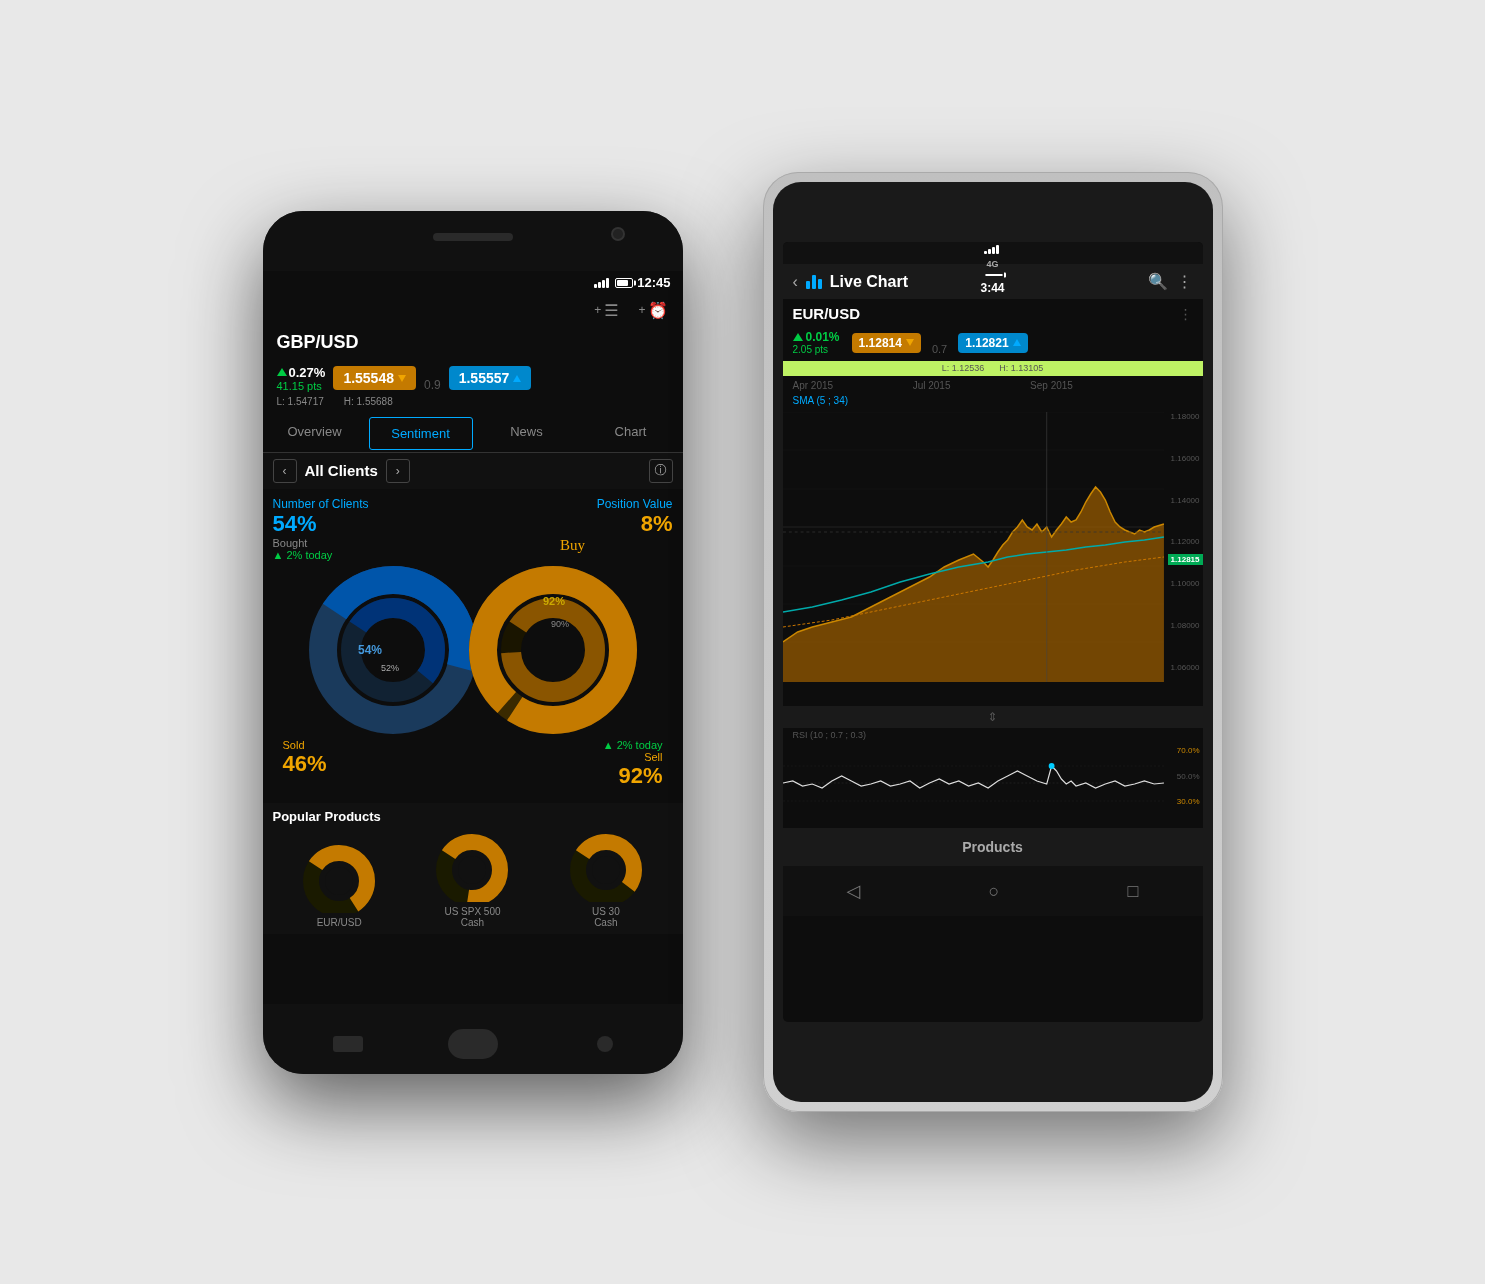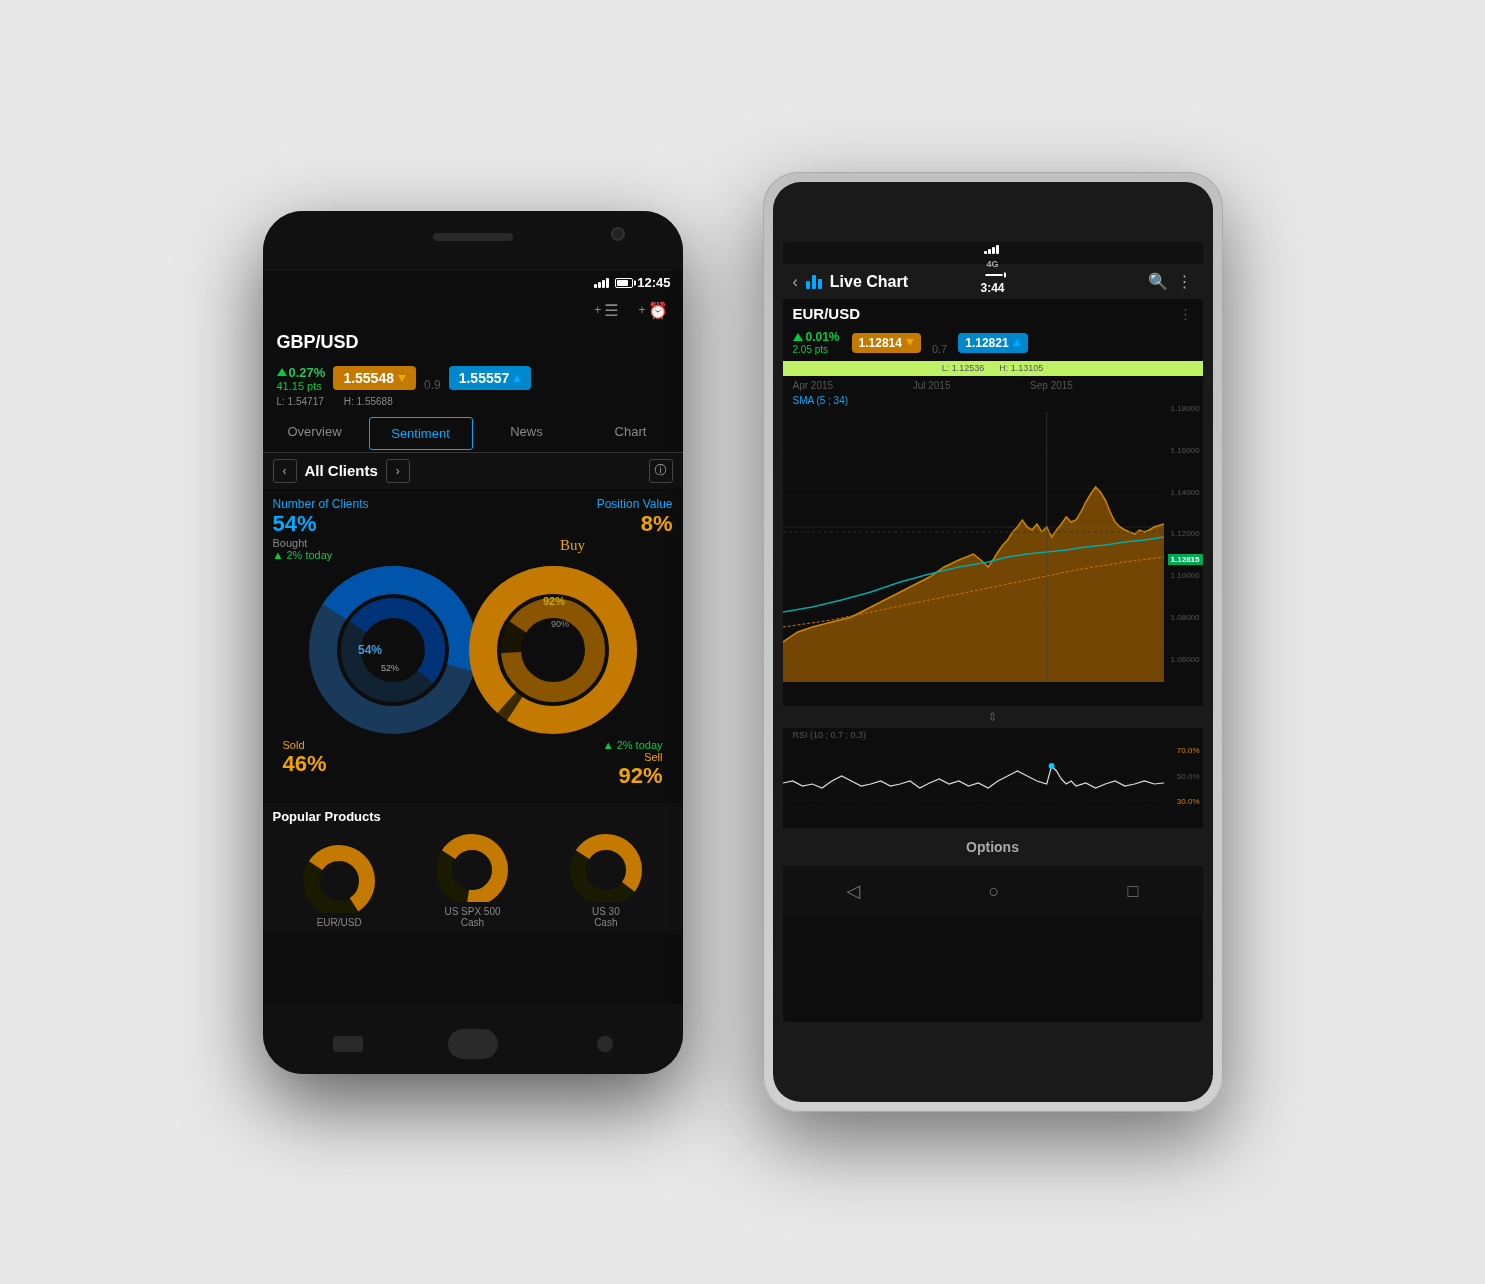--- a/index.html
+++ b/index.html
@@ -194,21 +194,21 @@
     .price-row {
       display: flex;
       align-items: center;
       gap: 8px;
     }
     .price-change {
       display: flex;
       flex-direction: column;
     }
     .price-change-pct {
-      color: #22c55e;
+      color: #ffffff;
       font-size: 13px;
       font-weight: bold;
       display: flex;
       align-items: center;
       gap: 2px;
     }
     .price-change-pts {
       color: #00cc44;
       font-size: 11px;
     }
@@ -897,21 +897,21 @@
             <path d="M0,200 L30,195 L60,188 L90,180 L120,170 L150,162 L180,155 L210,150 L230,145 L250,142 L270,140 L290,138 L310,135 L330,133 L350,130 L370,128 L390,125" fill="none" stroke="#00aaaa" stroke-width="1.5"></path>
 
             <path d="M0,215 L50,208 L100,198 L150,188 L200,178 L250,168 L300,158 L350,150 L390,145" fill="none" stroke="#cc7700" stroke-width="1" stroke-dasharray="3,2"></path>
 
             <line x1="0" y1="120" x2="390" y2="120" stroke="#333" stroke-width="0.8" stroke-dasharray="3,3"></line>
 
             <line x1="270" y1="0" x2="270" y2="270" stroke="#444" stroke-width="0.6"></line>
 
           </svg>
 
-          <div style="position:absolute;right:3px;top:28px;display:flex;flex-direction:column;justify-content:space-between;height:260px;">
+          <div style="position:absolute;right:3px;top:36px;display:flex;flex-direction:column;justify-content:space-between;height:260px;">
             <span style="color:#555;font-size:8px;">1.18000</span>
             <span style="color:#555;font-size:8px;">1.16000</span>
             <span style="color:#555;font-size:8px;">1.14000</span>
             <span style="color:#555;font-size:8px;">1.12000</span>
             <span style="color:#555;font-size:8px;">1.10000</span>
             <span style="color:#555;font-size:8px;">1.08000</span>
             <span style="color:#555;font-size:8px;">1.06000</span>
           </div>
 
           <div style="position:absolute;right:0;top:178px;background:#00aa55;color:#fff;font-size:8px;padding:1px 3px;font-weight:bold;">1.12815</div>
@@ -936,21 +936,21 @@
           </svg>
 
           <div style="position:absolute;right:3px;top:18px;display:flex;flex-direction:column;justify-content:space-between;height:60px;">
             <span style="color:#cc8800;font-size:8px;">70.0%</span>
             <span style="color:#555;font-size:8px;">50.0%</span>
             <span style="color:#cc8800;font-size:8px;">30.0%</span>
           </div>
         </div>
 
         <div class="options-bar">
-          <span class="options-btn">Options</span>
+          <span class="options-btn">Products</span>
         </div>
 
         <div class="bottom-nav-right">
           <span class="bottom-nav-icon">◁</span>
           <span class="bottom-nav-icon">○</span>
           <span class="bottom-nav-icon">□</span>
         </div>
 
       </div>
     </div>

